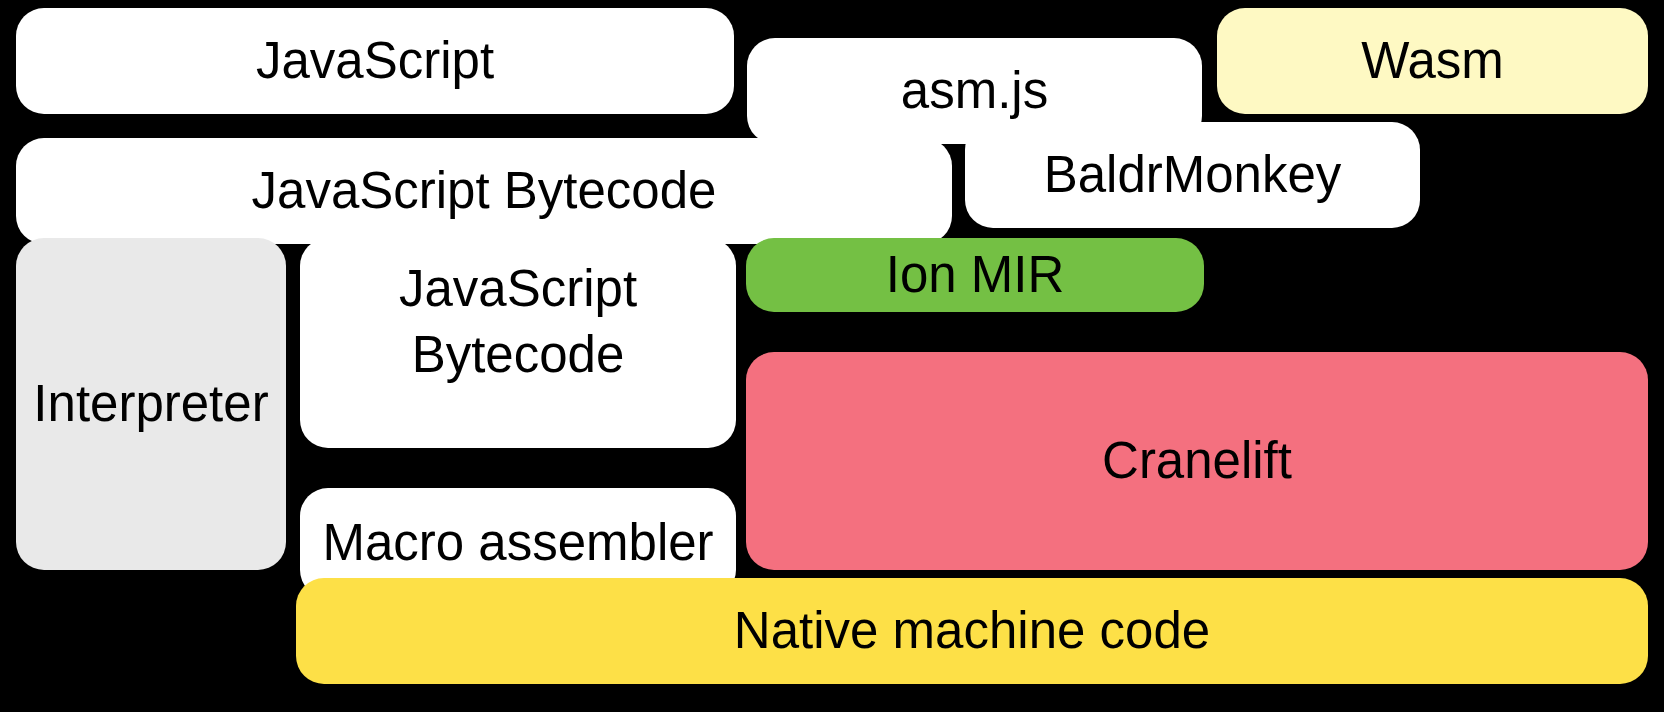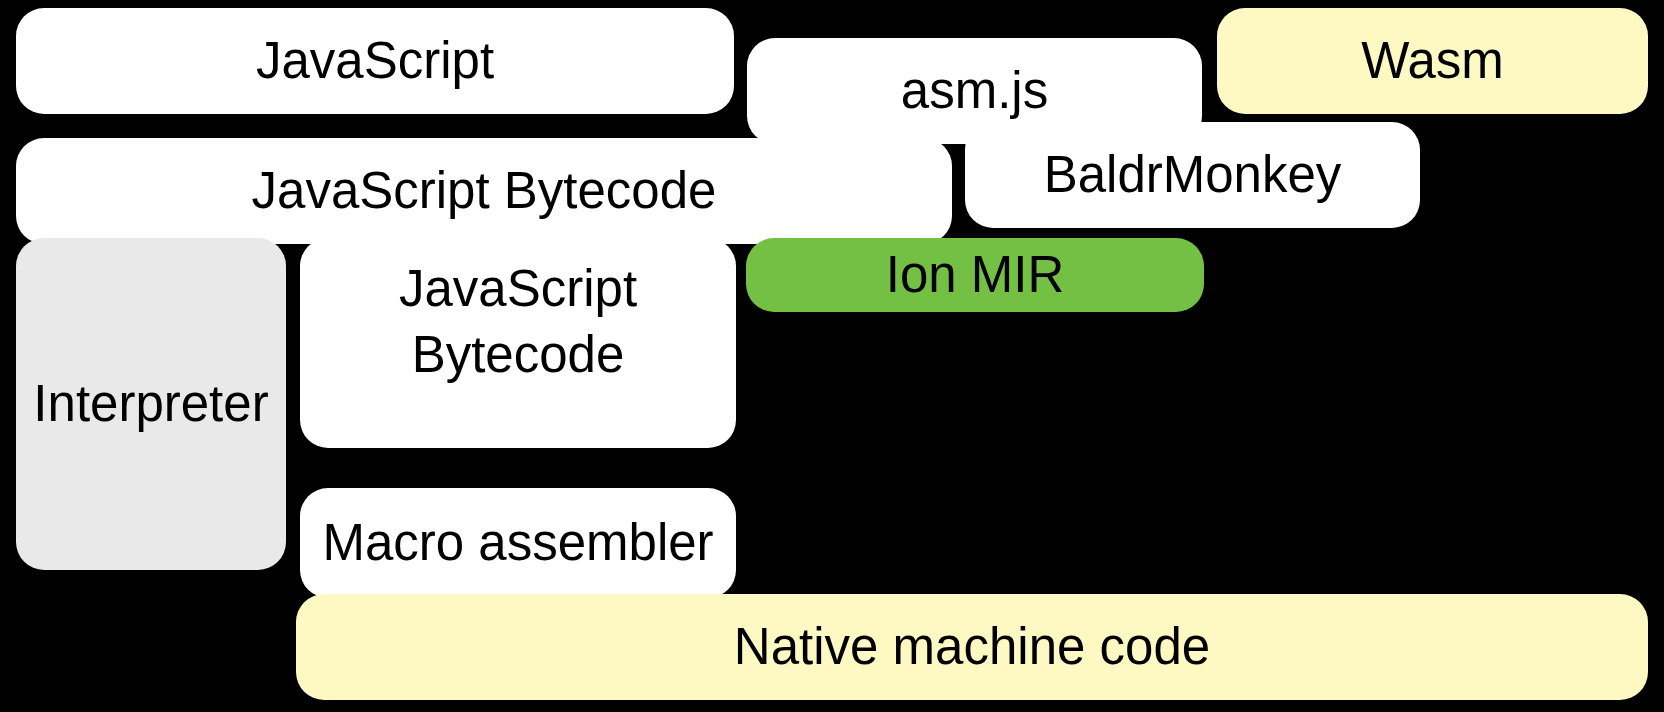--- a/index.html
+++ b/index.html
@@ -79,22 +79,25 @@
 
   <div class="box b-js-baseline" style="background: rgb(255, 255, 255);">
     <span class="lbl">JavaScript</span>
     <span class="lbl">Bytecode</span>
   </div>
 
   <div class="box b-ion-mir" style="background: rgb(116, 192, 68);">
     <span class="lbl">Ion MIR</span>
   </div>
 
+  <div class="box b-cranelift" style="background: rgb(244, 112, 127);">
+    <span class="lbl">Cranelift</span>
+  </div>
 
   <div class="box b-macro-assembler" style="background: rgb(255, 255, 255); margin-top: 28px;">
     <span class="lbl">Macro assembler</span>
   </div>
 
-  <div class="box b-native-machine-code" style="background: #fef9c3; margin-top: 16px;">
+  <div class="box b-native-machine-code" style="background: #fde047;">
     <span class="lbl">Native machine code</span>
   </div>
 
 </div>
 
 </body></html>

